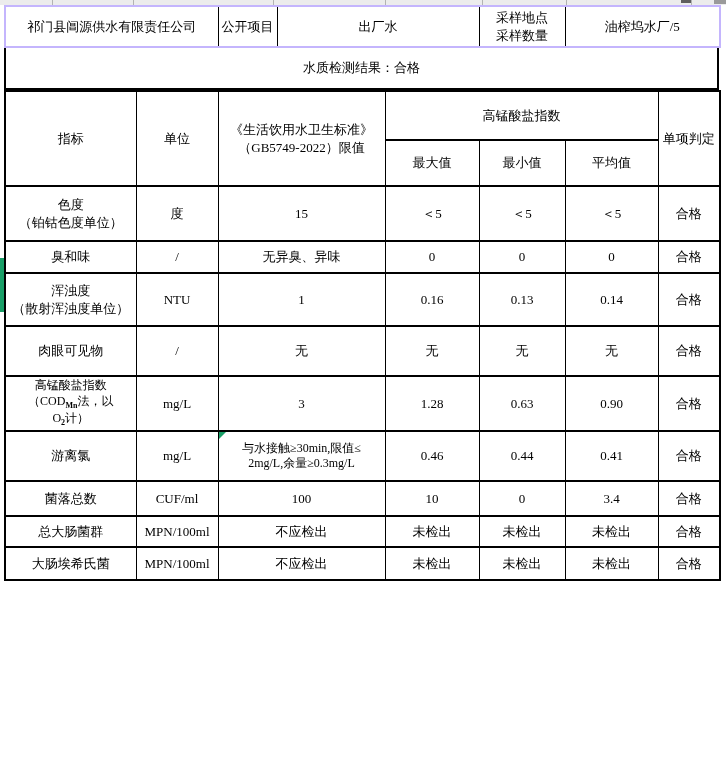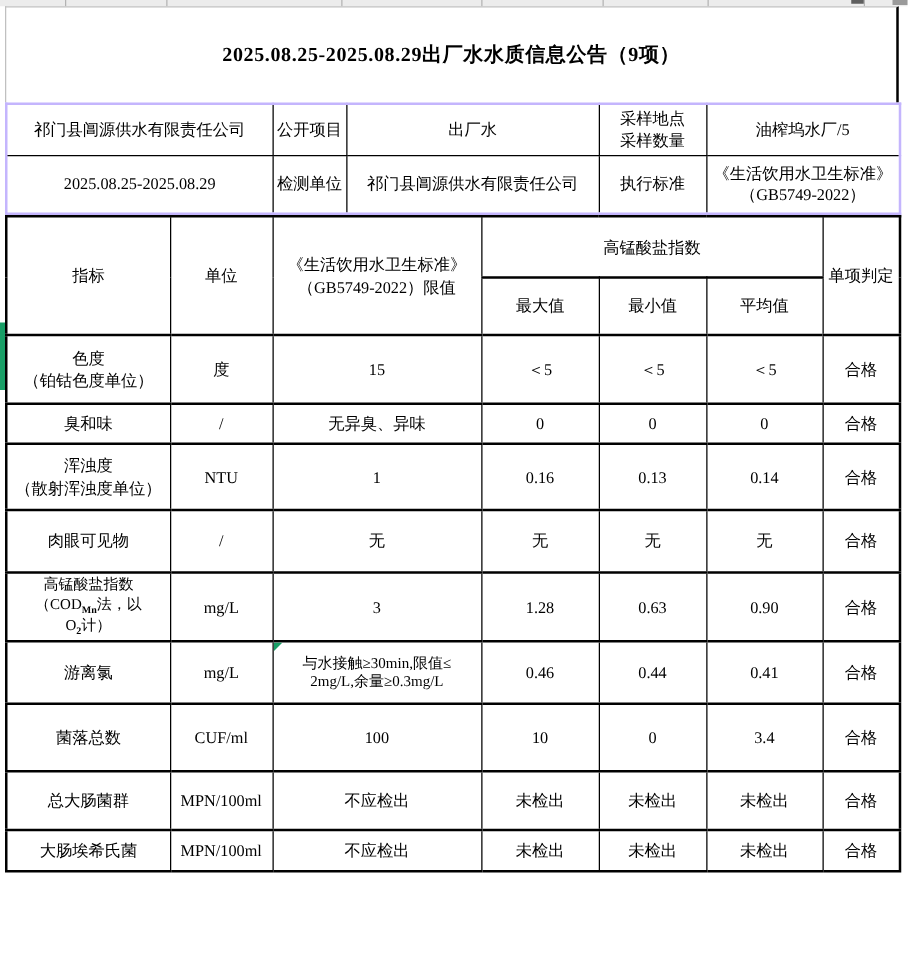--- a/index.html
+++ b/index.html
@@ -60,50 +60,42 @@
   <div class="tick" style="left:385px"></div>
   <div class="tick" style="left:482px"></div>
   <div class="tick" style="left:566px"></div>
   <div class="tick" style="left:691px"></div>
   <div class="mark-a"></div>
   <div class="mark-b"></div>
 </div>
 
 <div class="sheet">
 
-  <div class="title-row">2025.08.25-2025.08.29出厂水水质信息公告（9项）</div>
 
   <table class="info">
     <colgroup>
         <col style="width:213px">
         <col style="width:59px">
         <col style="width:202px">
         <col style="width:86px">
         <col style="width:155px">
       </colgroup>
     <tbody>
         <tr style="height:41px">
       <td>祁门县阊源供水有限责任公司</td>
       <td>公开项目</td>
       <td>出厂水</td>
       <td>采样地点
 采样数量</td>
       <td>油榨坞水厂/5</td>
     </tr>
-    <tr style="height:47px">
-      <td>2025.08.25-2025.08.29</td>
-      <td>检测单位</td>
-      <td>祁门县阊源供水有限责任公司</td>
-      <td>执行标准</td>
-      <td>《生活饮用水卫生标准》
-（GB5749-2022）</td>
-    </tr>
   </tbody>
     </table>
 
+  <div class="banner">水质检测结果：合格</div>
 
   <table class="main">
     <colgroup>
         <col style="width:131px">
         <col style="width:82px">
         <col style="width:167px">
         <col style="width:94px">
         <col style="width:86px">
         <col style="width:93px">
         <col style="width:62px">
@@ -173,30 +165,30 @@
     <tr style="height:50px">
       <td>游离氯</td>
       <td>mg/L</td>
       <td class="rel small"><i class="err-tri"></i><span>与水接触≥30min,限值≤
 2mg/L,余量≥0.3mg/L</span></td>
       <td>0.46</td>
       <td>0.44</td>
       <td>0.41</td>
       <td>合格</td>
     </tr>
-    <tr style="height:54px">
+    <tr style="height:35px">
       <td>菌落总数</td>
       <td>CUF/ml</td>
       <td>100</td>
       <td>10</td>
       <td>0</td>
       <td>3.4</td>
       <td>合格</td>
     </tr>
-    <tr style="height:47px">
+    <tr style="height:31px">
       <td>总大肠菌群</td>
       <td>MPN/100ml</td>
       <td>不应检出</td>
       <td>未检出</td>
       <td>未检出</td>
       <td>未检出</td>
       <td>合格</td>
     </tr>
     <tr style="height:33px">
       <td>大肠埃希氏菌</td>

